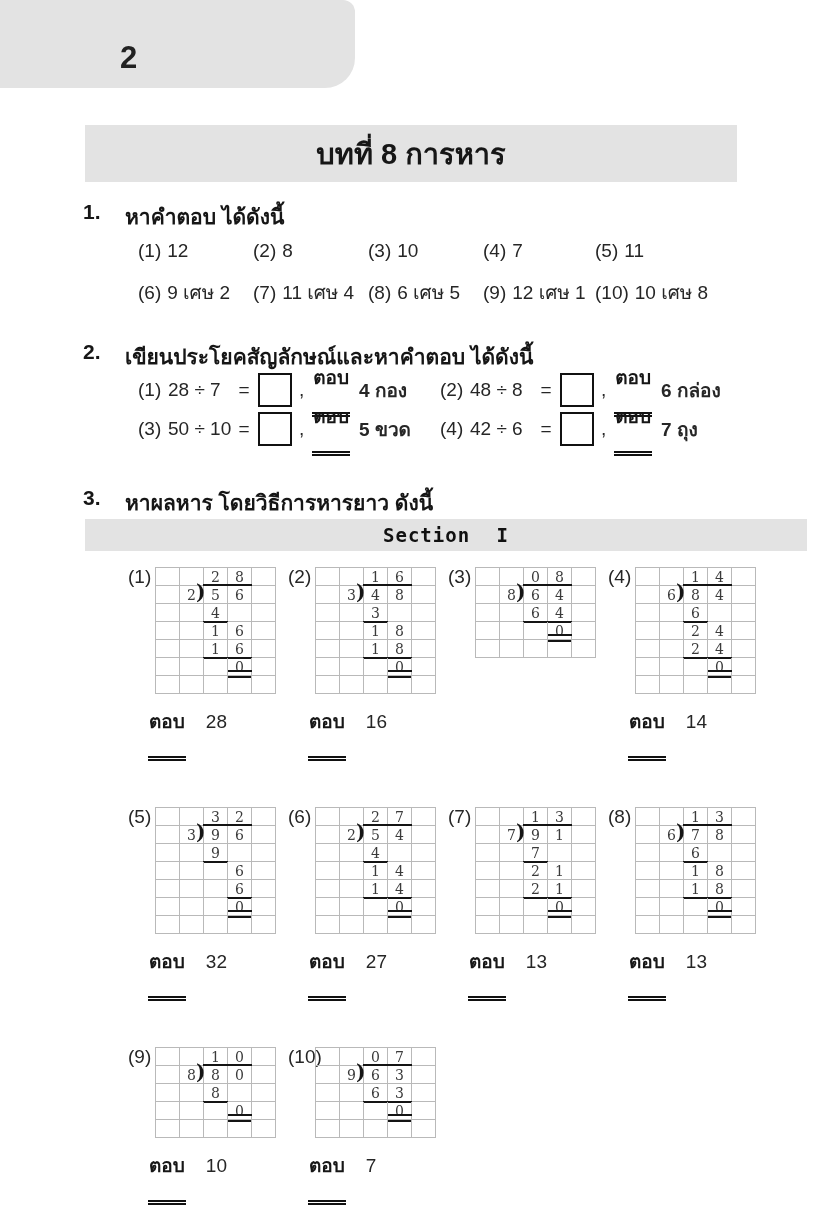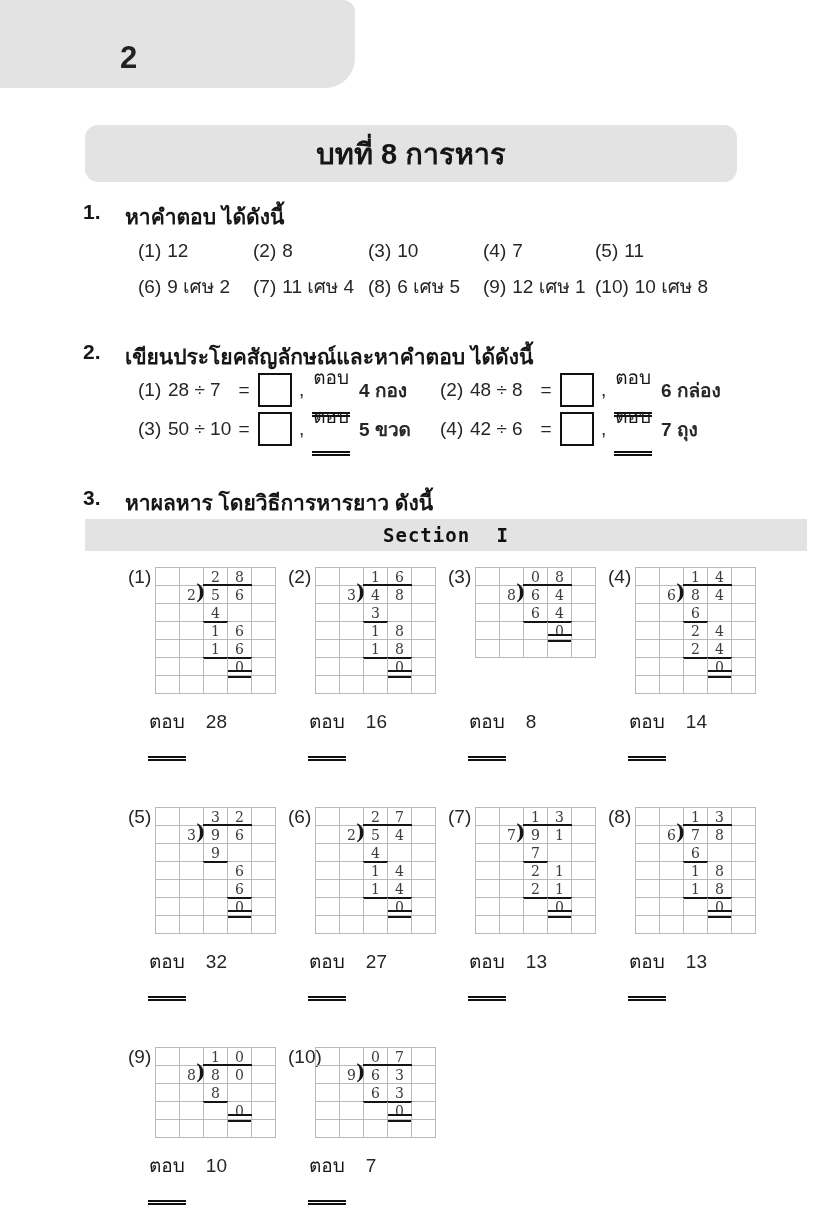--- a/index.html
+++ b/index.html
@@ -6,46 +6,46 @@
   .page{position:relative;width:822px;height:1219px;background:#fff;overflow:hidden;
         font-family:"Liberation Sans",sans-serif;color:#1f1f1f;}
 
   
   .page-tab{position:absolute;left:0;top:0;width:355px;height:88px;background:#e3e3e3;
             border-radius:0 12px 30px 0;}
   .page-num{position:absolute;left:120px;top:40px;font-size:31px;font-weight:700;color:#222;}
 
   
   .title-bar{position:absolute;left:85px;top:125px;width:652px;height:57px;background:#e3e3e3;
-             display:flex;align-items:center;justify-content:center;border-radius:13px;}
+             display:flex;align-items:center;justify-content:center;}
   .title-bar span{font-size:29px;font-weight:700;color:#161616;}
 
   
   .sec-head{position:absolute;left:83px;display:flex;font-weight:700;font-size:21px;color:#161616;}
   .h-num{width:42px;}
   .sec1-head{top:200px;}
   .sec2-head{top:340px;}
   .sec3-head{top:486px;}
 
   
   .answers{position:absolute;left:138px;top:240px;display:grid;
-           grid-template-columns:115px 115px 115px 112px auto;row-gap:9px;
+           grid-template-columns:115px 115px 115px 112px auto;row-gap:15px;
            font-size:19px;color:#262626;}
   .a-label{margin-right:6px;}
 
   
   .equations{position:absolute;left:138px;top:371px;display:grid;
              grid-template-columns:302px auto;row-gap:2px;font-size:19px;color:#262626;}
   .equation{display:flex;align-items:center;height:37px;white-space:nowrap;}
   .eq-label{width:30px;}
   .eq-expr{width:64px;}
   .eq-eq{width:24px;text-align:center;}
   .eq-box{width:30px;height:30px;border:2.5px solid #111;background:#fff;flex:0 0 auto;margin:0 2px;}
   .eq-comma{margin:0 8px 0 5px;}
-  .dbl{display:inline-block;font-weight:400;border-bottom:5px double #111;padding:0 1px 20px 1px;color:#161616;}
+  .dbl{display:inline-block;font-weight:700;border-bottom:5px double #111;padding:0 1px 20px 1px;color:#161616;}
   .eq-ansval{margin-left:9px;font-weight:bold;}
 
   
   .band{position:absolute;left:85px;top:519px;width:722px;height:32px;background:#e3e3e3;
         display:flex;align-items:center;justify-content:center;}
   .band span{font-family:"DejaVu Sans Mono","Liberation Mono",monospace;font-weight:700;
              font-size:19px;letter-spacing:1px;word-spacing:14px;color:#111;}
 
   
   .problems{position:absolute;left:128px;top:563px;}
@@ -261,21 +261,20 @@
               <div class="gcell"><span></span></div>
               <div class="gcell du"><span>0</span></div>
               <div class="gcell"><span></span></div>
               <div class="gcell"><span></span></div>
               <div class="gcell"><span></span></div>
               <div class="gcell"><span></span></div>
               <div class="gcell"><span></span></div>
               <div class="gcell"><span></span></div>
             </div>
           </div>
-        <div class="p-ans"><span class="dbl">ตอบ</span><span class="ans-val">8</span></div>
       </div>
       <div class="problem">
         <span class="p-label">(4)</span>
         <div class="gslot">
             <div class="dgrid">
               <div class="gcell"><span></span></div>
               <div class="gcell"><span></span></div>
               <div class="gcell"><span>1</span></div>
               <div class="gcell"><span>4</span></div>
               <div class="gcell"><span></span></div>

